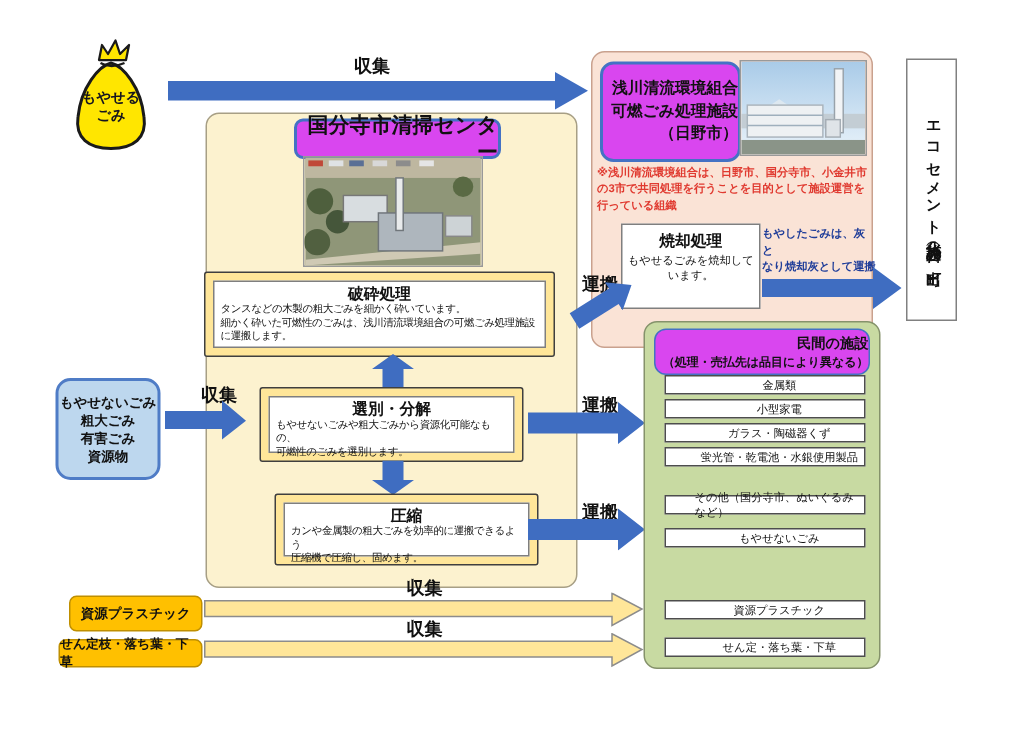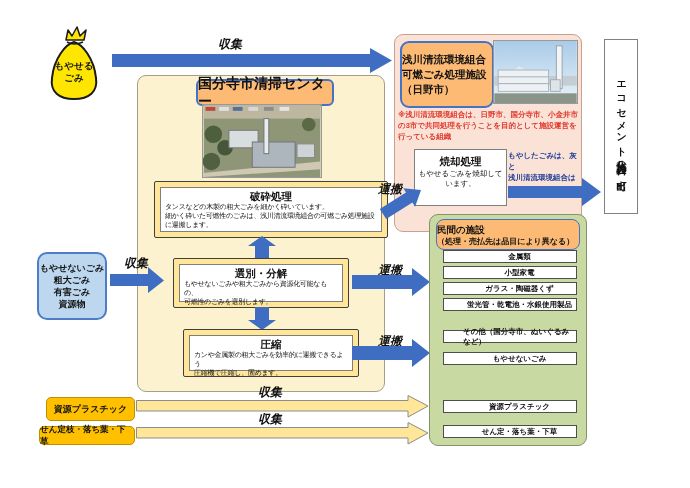--- a/index.html
+++ b/index.html
@@ -2,30 +2,30 @@
 <html style="--arrow-blue: #3f6dc1; --arrow-yellow-fill: #ffe699; --gold-frame: #ffe699; --center-bg: #fcf2cf; --asakawa-bg: #fae3d6; --private-bg: #c8daa2; --source-box-bg: #bdd7ee; --accent-orange: #ffc000; --bag-yellow: #ffe600; --note-red: #e03a30; --ash-text-blue: #1f3d99; --border-blue: #4472c4;"><head>
 <meta charset="utf-8">
 <style>
   html,body{margin:0;padding:0;background:#fff;}
   #stage{
     position:relative;width:690px;height:488px;background:#fff;overflow:hidden;
     font-family:"Liberation Sans","DejaVu Sans",sans-serif;color:#111;
   }
   .abs{position:absolute;}
   .pre{white-space:pre-line;}
-  .lbl{font-weight:bold;font-size:12px;text-align:center;line-height:14px;font-style:italic;}
+  .lbl{font-weight:bold;font-size:12px;text-align:right;line-height:14px;}
   
   .panel{position:absolute;border-radius:9px;}
   #center-panel{background:var(--center-bg);border:1px solid #a79f85;}
   #asakawa-panel{background:var(--asakawa-bg);border:1px solid #c9a18e;}
   #private-panel{background:var(--private-bg);border:1px solid #85926b;}
   
-  .blue-title-box{position:absolute;background:#fdba74;border:2px solid var(--border-blue);
+  .blue-title-box{position:absolute;background:#d946ef;border:2px solid var(--border-blue);
     border-radius:8px;display:flex;flex-direction:column;justify-content:center;
-    text-align:left;font-weight:bold;}
+    text-align:right;font-weight:bold;}
   
   .proc-outer{position:absolute;background:var(--gold-frame);border:1px solid #3f3f3f;border-radius:2px;}
   .proc-inner{position:absolute;left:5px;top:5px;background:#fff;border:1px solid #7f7f7f;}
   .proc-title{font-weight:bold;font-size:10.5px;text-align:center;margin-top:2px;line-height:12px;}
   .proc-desc{font-size:7px;letter-spacing:-0.3px;line-height:9px;padding:0 4px;white-space:pre-line;}
   
   svg.blue-arrow polygon{fill:var(--arrow-blue);}
   svg.yellow-arrow polygon{fill:var(--arrow-yellow-fill);stroke:#8c8c8c;stroke-width:1;}
   
   #nonburnable-source{background:var(--source-box-bg);border:2px solid #4f7cc6;border-radius:10px;
@@ -38,21 +38,21 @@
   #asakawa-note{color:var(--note-red);font-weight:bold;font-size:7.5px;line-height:11px;}
   #incineration-box{background:#fff;border:1px solid #7f7f7f;text-align:center;}
   #incin-title{font-weight:bold;font-size:10.5px;margin-top:5px;line-height:12px;}
   #incin-desc{font-size:7.5px;line-height:10px;margin-top:2px;}
   #ash-note{color:var(--ash-text-blue);font-weight:bold;font-size:7.5px;line-height:11px;}
   
   #ecocement-box{background:#fff;border:1px solid #808080;display:flex;align-items:center;justify-content:center;}
   #ecocement-label{writing-mode:vertical-rl;font-size:10px;font-weight:bold;letter-spacing:1.5px;}
   
   .g-item{position:absolute;left:443px;width:134px;height:13px;background:#fff;border:1px solid #4d4d4d;
-    display:flex;align-items:center;justify-content:center;font-size:7.5px;font-weight:700;box-sizing:border-box;padding-left:19px;}
+    display:flex;align-items:center;justify-content:center;font-size:7.5px;font-weight:400;box-sizing:border-box;padding-left:19px;}
   
   #bag-label{font-size:9.5px;font-weight:bold;line-height:12px;text-align:center;color:#15151f;}
   .photo{position:absolute;border:1px solid #999;box-sizing:border-box;}
 </style>
 </head>
 <body>
 
 <div id="stage">
 
   <svg class="abs" style="left:46px;top:26px" width="56" height="78" viewBox="0 0 56 78">
@@ -87,21 +87,21 @@
       <circle cx="22" cy="44" r="8" fill="#45563a"></circle>
     <circle cx="8" cy="58" r="9" fill="#516040"></circle>
       <circle cx="108" cy="20" r="7" fill="#5a6a44"></circle>
     <polygon points="0,70 120,58 120,66 0,74" fill="#cfc9b4"></polygon>
     <rect x="26" y="26" width="30" height="18" fill="#d8dde0" stroke="#777"></rect>
     <rect x="50" y="38" width="44" height="26" fill="#aeb6bd" stroke="#6f757a"></rect>
     <rect x="96" y="40" width="18" height="14" fill="#cdd3d6" stroke="#888"></rect>
     <rect x="62" y="14" width="5" height="36" fill="#e9ebec" stroke="#70767b"></rect>
   </svg>
 
-  <div class="proc-outer" style="left:154px;top:181px;width:232px;height:55px">
+  <div class="proc-outer" style="left:136px;top:181px;width:232px;height:55px">
     <div class="proc-inner" style="width:220px;height:43px">
       <div class="proc-title">破砕処理</div>
       <div class="proc-desc">タンスなどの木製の粗大ごみを細かく砕いています。
 細かく砕いた可燃性のごみは、浅川清流環境組合の可燃ごみ処理施設
 に運搬します。</div>
     </div>
   </div>
 
   <svg class="abs blue-arrow" style="left:248px;top:236px" width="28" height="23" viewBox="0 0 28 23">
     <polygon points="14,0 28,10 21,10 21,23 7,23 7,10 0,10"></polygon>
@@ -165,21 +165,21 @@
 の3市で共同処理を行うことを目的として施設運営を
 行っている組織</div>
 
   <div class="abs" id="incineration-box" style="left:414px;top:149px;width:91px;height:55px">
     <div id="incin-title">焼却処理</div>
     <div id="incin-desc" class="pre">もやせるごみを焼却して
 います。</div>
   </div>
 
   <div class="abs pre" id="ash-note" style="left:508px;top:150px;width:76px">もやしたごみは、灰と
-浅川清流環境組合は</div>
+なり焼却灰として運搬</div>
   <svg class="abs blue-arrow" style="left:508px;top:178px" width="95" height="28" viewBox="0 0 95 28">
     <polygon points="0,8 74,8 74,0 93,14 74,28 74,20 0,20"></polygon>
   </svg>
 
   <div class="abs" id="ecocement-box" style="left:604px;top:39px;width:32px;height:173px">
     <div id="ecocement-label">エコセメント化施設（日の出町）</div>
   </div>
 
   <div class="abs lbl" style="left:368px;top:182px;width:44px">運搬</div>
   <svg class="abs blue-arrow" style="left:378px;top:186px" width="46" height="36" viewBox="0 0 46 36">

